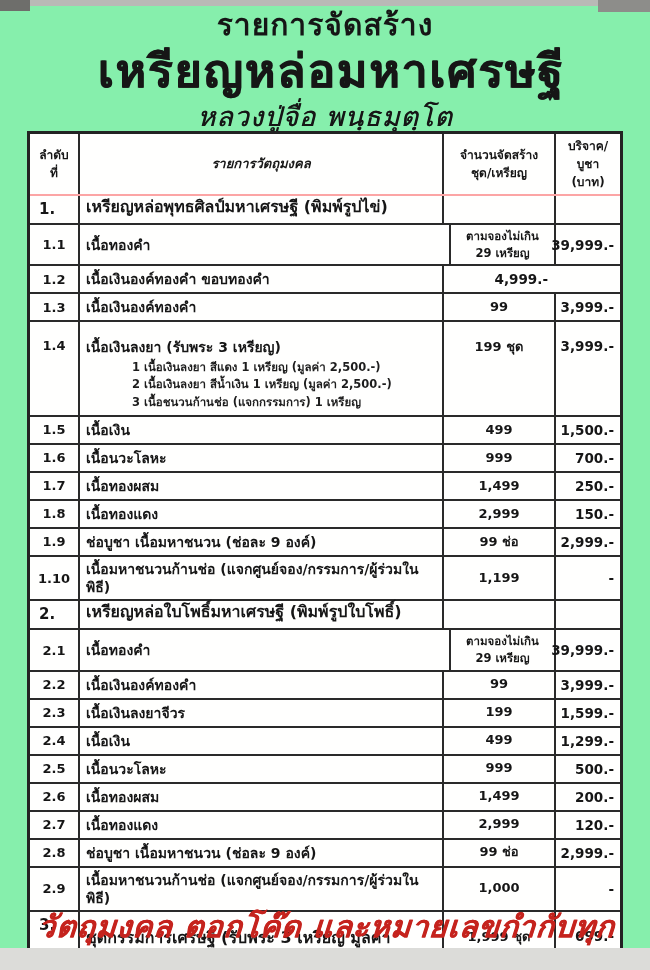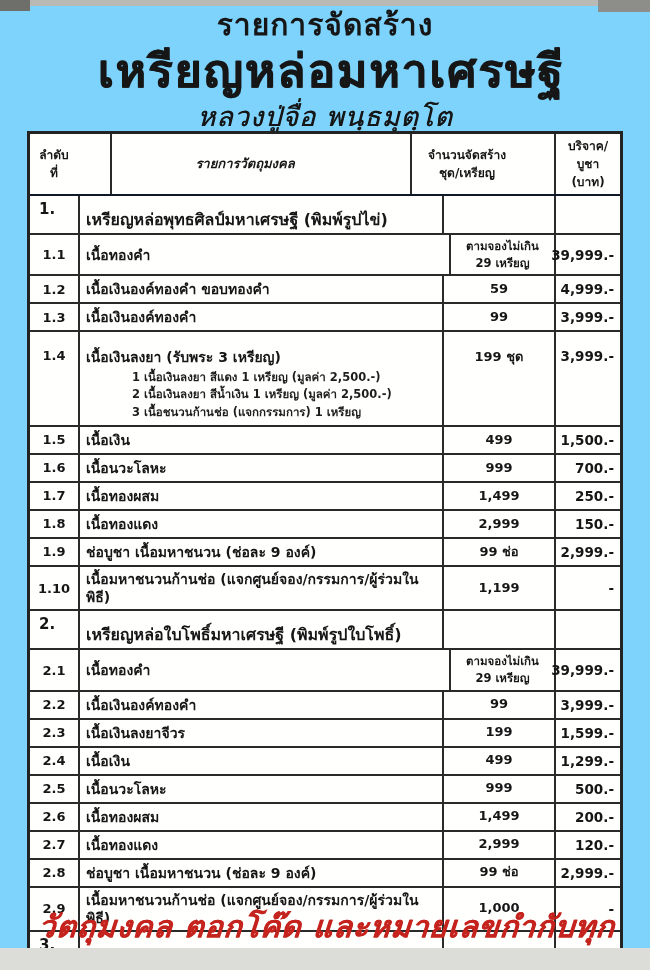--- a/index.html
+++ b/index.html
@@ -4,21 +4,21 @@
 <style>
   html,body{margin:0;padding:0;}
   body{
     width:650px;height:970px;
     background:#f2f2f0;
     font-family:"DejaVu Sans","Liberation Sans",sans-serif;
     position:relative;overflow:hidden;
   }
   .page{
     position:absolute;inset:0;
-    background:#7dd3fc;
+    background:#86efac;
     color:#161616;
   }
   
   .scan-strip-top{position:absolute;left:0;top:0;width:650px;height:6px;background:#b9b9b6;}
   .scan-corner-tl{position:absolute;left:0;top:0;width:30px;height:11px;background:#6e6e6b;}
   .scan-corner-tr{position:absolute;right:0;top:0;width:52px;height:12px;background:#8d8d8a;}
   .scan-strip-bottom{position:absolute;left:0;bottom:0;width:650px;height:22px;background:#dcdcd9;}
 
   .title-block{padding-top:8px;text-align:center;line-height:1.15;}
   .title-1{font-size:30px;font-weight:bold;letter-spacing:1px;}
@@ -48,27 +48,27 @@
   }
   .trow:last-child{border-bottom:none;}
   .tcell{
     border-left:2px solid #2a2a2a;
     padding:3px 6px;
     display:flex;flex-direction:column;justify-content:center;
     box-sizing:border-box;
   }
   .tcell:first-child{border-left:none;}
 
-  .head-row{min-height:46px;border-bottom:2px solid #0f172a;gap:32px;}
+  .head-row{min-height:46px;border-bottom:2px solid #fca5a5;}
   .head-cell{align-items:center;text-align:center;font-weight:bold;font-size:12px;line-height:1.5;}
   .head-cell.item-h{font-size:13px;font-style:italic;}
 
   .section-row .tcell{min-height:27px;}
   .sec-no{font-weight:bold;font-size:15px;justify-content:flex-start;padding-top:4px;align-items:flex-start;padding-left:9px;}
-  .sec-title{font-weight:bold;font-size:16px;justify-content:flex-start;padding-top:14px;line-height:1.25;}
+  .sec-title{font-weight:bold;font-size:16px;justify-content:flex-start;padding-top:1px;line-height:1.25;}
   .item-row .tcell{min-height:26px;}
   .no-cell{align-items:center;text-align:left;font-weight:bold;font-size:13px;}
   .item-cell{font-weight:bold;font-size:14px;line-height:1.3;}
   .qty-cell{align-items:center;text-align:center;font-weight:bold;font-size:13px;line-height:1.45;}
   .qty-small{font-size:11.5px;margin-left:7px;}
   .price-cell{align-items:flex-end;text-align:right;font-weight:bold;font-size:13.5px;}
   .sub-list{margin-top:2px;}
   .sub-line{font-weight:bold;font-size:11.5px;line-height:1.55;color:#1d1d1d;margin-left:46px;}
   .top-align{justify-content:flex-start;padding-top:16px;}
 
@@ -130,23 +130,20 @@
           <div class="">ตามจองไม่เกิน</div>
           <div class="">29 เหรียญ</div>
         </div>
         <div class="tcell price-cell">39,999.-</div>
       </div>
       <div class="trow item-row">
         <div class="tcell no-cell">1.2</div>
         <div class="tcell item-cell">
           <div class="">เนื้อเงินองค์ทองคำ ขอบทองคำ</div>
         </div>
-        <div class="tcell qty-cell">
-          <div class="">59</div>
-        </div>
         <div class="tcell price-cell">4,999.-</div>
       </div>
       <div class="trow item-row">
         <div class="tcell no-cell">1.3</div>
         <div class="tcell item-cell">
           <div class="">เนื้อเงินองค์ทองคำ</div>
         </div>
         <div class="tcell qty-cell">
           <div class="">99</div>
         </div>

